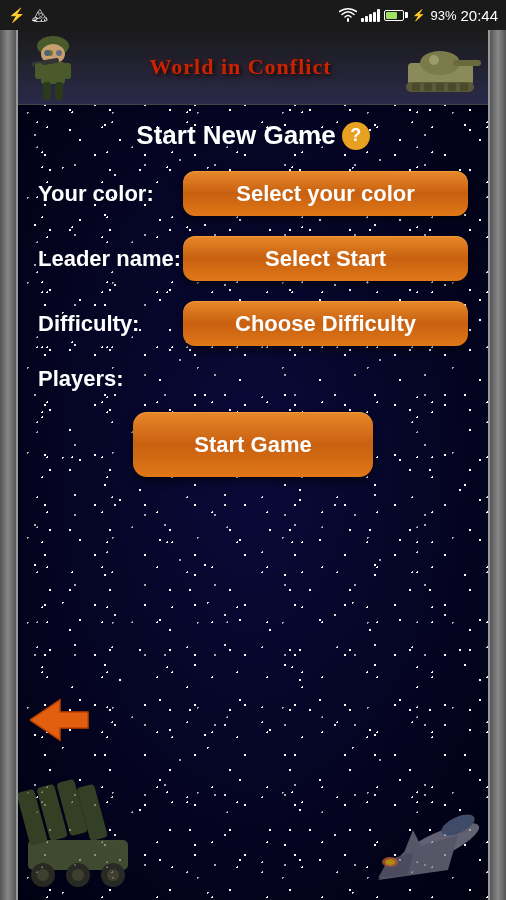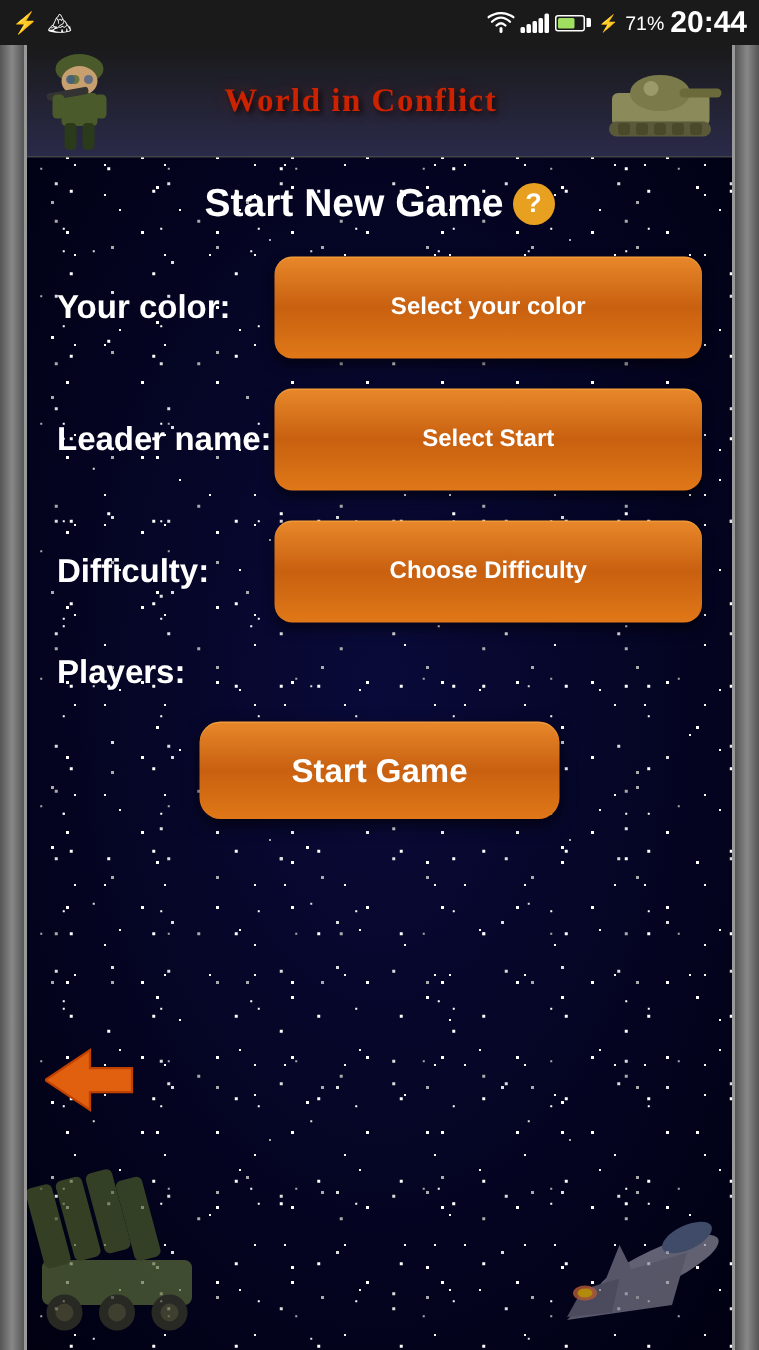--- a/index.html
+++ b/index.html
@@ -192,26 +192,26 @@
     .row-label {
       color: white;
       font-size: 22px;
       font-weight: bold;
       width: 145px;
       flex-shrink: 0;
     }
 
     .orange-btn {
       flex: 1;
-      height: 68px;
+      height: 45px;
       background: linear-gradient(180deg, #e8882a 0%, #c86010 50%, #e07818 100%);
       border: none;
       border-radius: 12px;
       color: white;
-      font-size: 16px;
+      font-size: 22px;
       font-weight: bold;
       cursor: pointer;
       text-align: right;
       display: flex;
       align-items: center;
       justify-content: center;
       box-shadow: 0 4px 8px rgba(0,0,0,0.5), inset 0 1px 0 rgba(255,200,100,0.3);
     }
 
     
@@ -332,22 +332,22 @@
       <span style="height:13px;"></span>
     </div>
 
     <div class="battery-icon">
       <div class="battery-body">
         <div class="battery-fill"></div>
       </div>
       <div class="battery-tip"></div>
     </div>
     <span class="bolt">⚡</span>
-    <span>71%</span>
-    <span style="font-weight:bold; font-size:20px;">20:44</span>
+    <span>93%</span>
+    <span style="font-weight:normal; font-size:15px;">20:44</span>
   </div>
 </div>
 
 <div class="main">
   <div class="stars"></div>
 
   <div class="frame-left"></div>
   <div class="frame-right"></div>
 
   <div class="banner">

